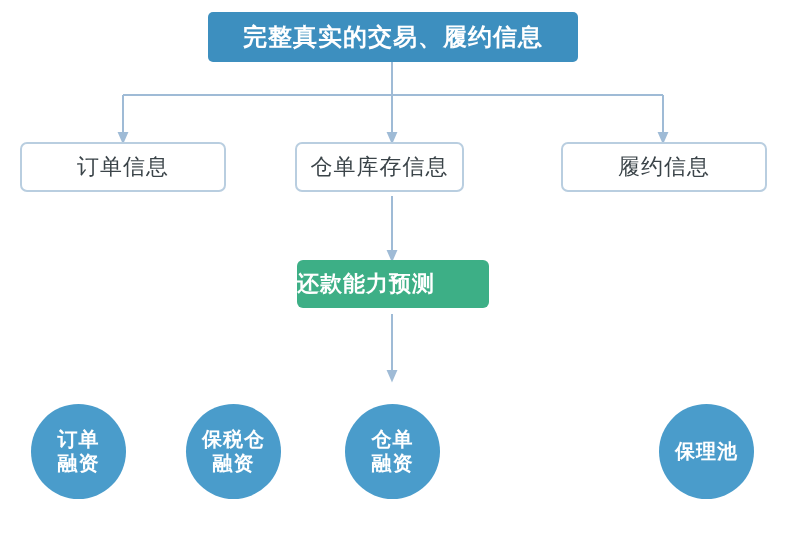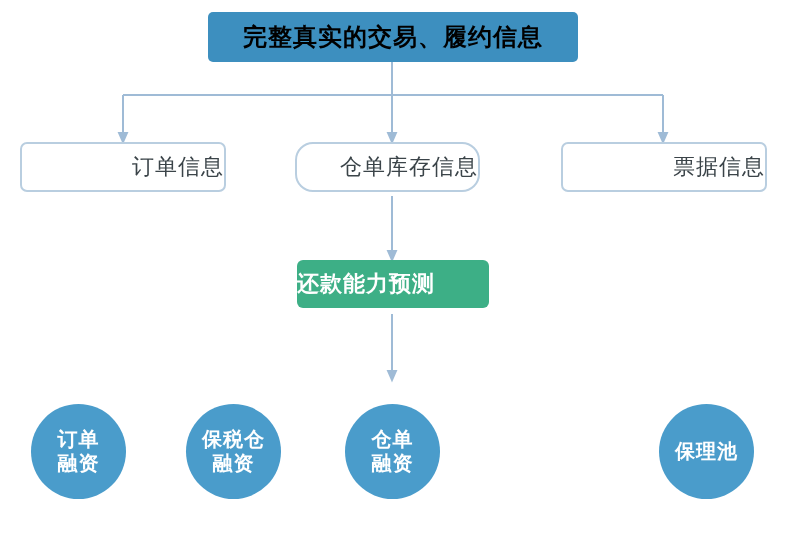--- a/index.html
+++ b/index.html
@@ -32,45 +32,45 @@
     position: absolute;
     left: 208px;
     top: 12px;
     width: 370px;
     height: 50px;
     background: #3d8fbf;
     border-radius: 5px;
     display: flex;
     align-items: center;
     justify-content: center;
-    color: #000000;
+    color: #ffffff;
     font-size: 24px;
     font-weight: bold;
     letter-spacing: 1px;
     box-sizing: border-box;
   }
 
   
   .info-box {
     position: absolute;
     top: 142px;
     height: 50px;
     background: #ffffff;
     border: 2px solid #b9cee0;
     border-radius: 7px;
     display: flex;
     align-items: center;
-    justify-content: flex-end;
+    justify-content: center;
     color: #3b4449;
     font-size: 22px;
     letter-spacing: 1px;
     box-sizing: border-box;
   }
   .info-box.b1 { left: 20px;  width: 206px; }
-  .info-box.b2 { left: 295px; width: 185px; border-radius: 18px; }
+  .info-box.b2 { left: 295px; width: 169px; }
   .info-box.b3 { left: 561px; width: 206px; }
 
   
   .green-box {
     position: absolute;
     left: 297px;
     top: 260px;
     width: 192px;
     height: 48px;
     background: #3daf86;
@@ -143,21 +143,21 @@
     <span>完整真实的交易、履约信息</span>
   </div>
 
   <div class="info-box b1">
     <span>订单信息</span>
   </div>
   <div class="info-box b2">
     <span>仓单库存信息</span>
   </div>
   <div class="info-box b3">
-    <span>票据信息</span>
+    <span>履约信息</span>
   </div>
 
   <div class="green-box">
     <span>还款能力预测</span>
   </div>
 
   <div class="circle c1">
     <span class="cline">订单</span>
     <span class="cline">融资</span>
   </div>

